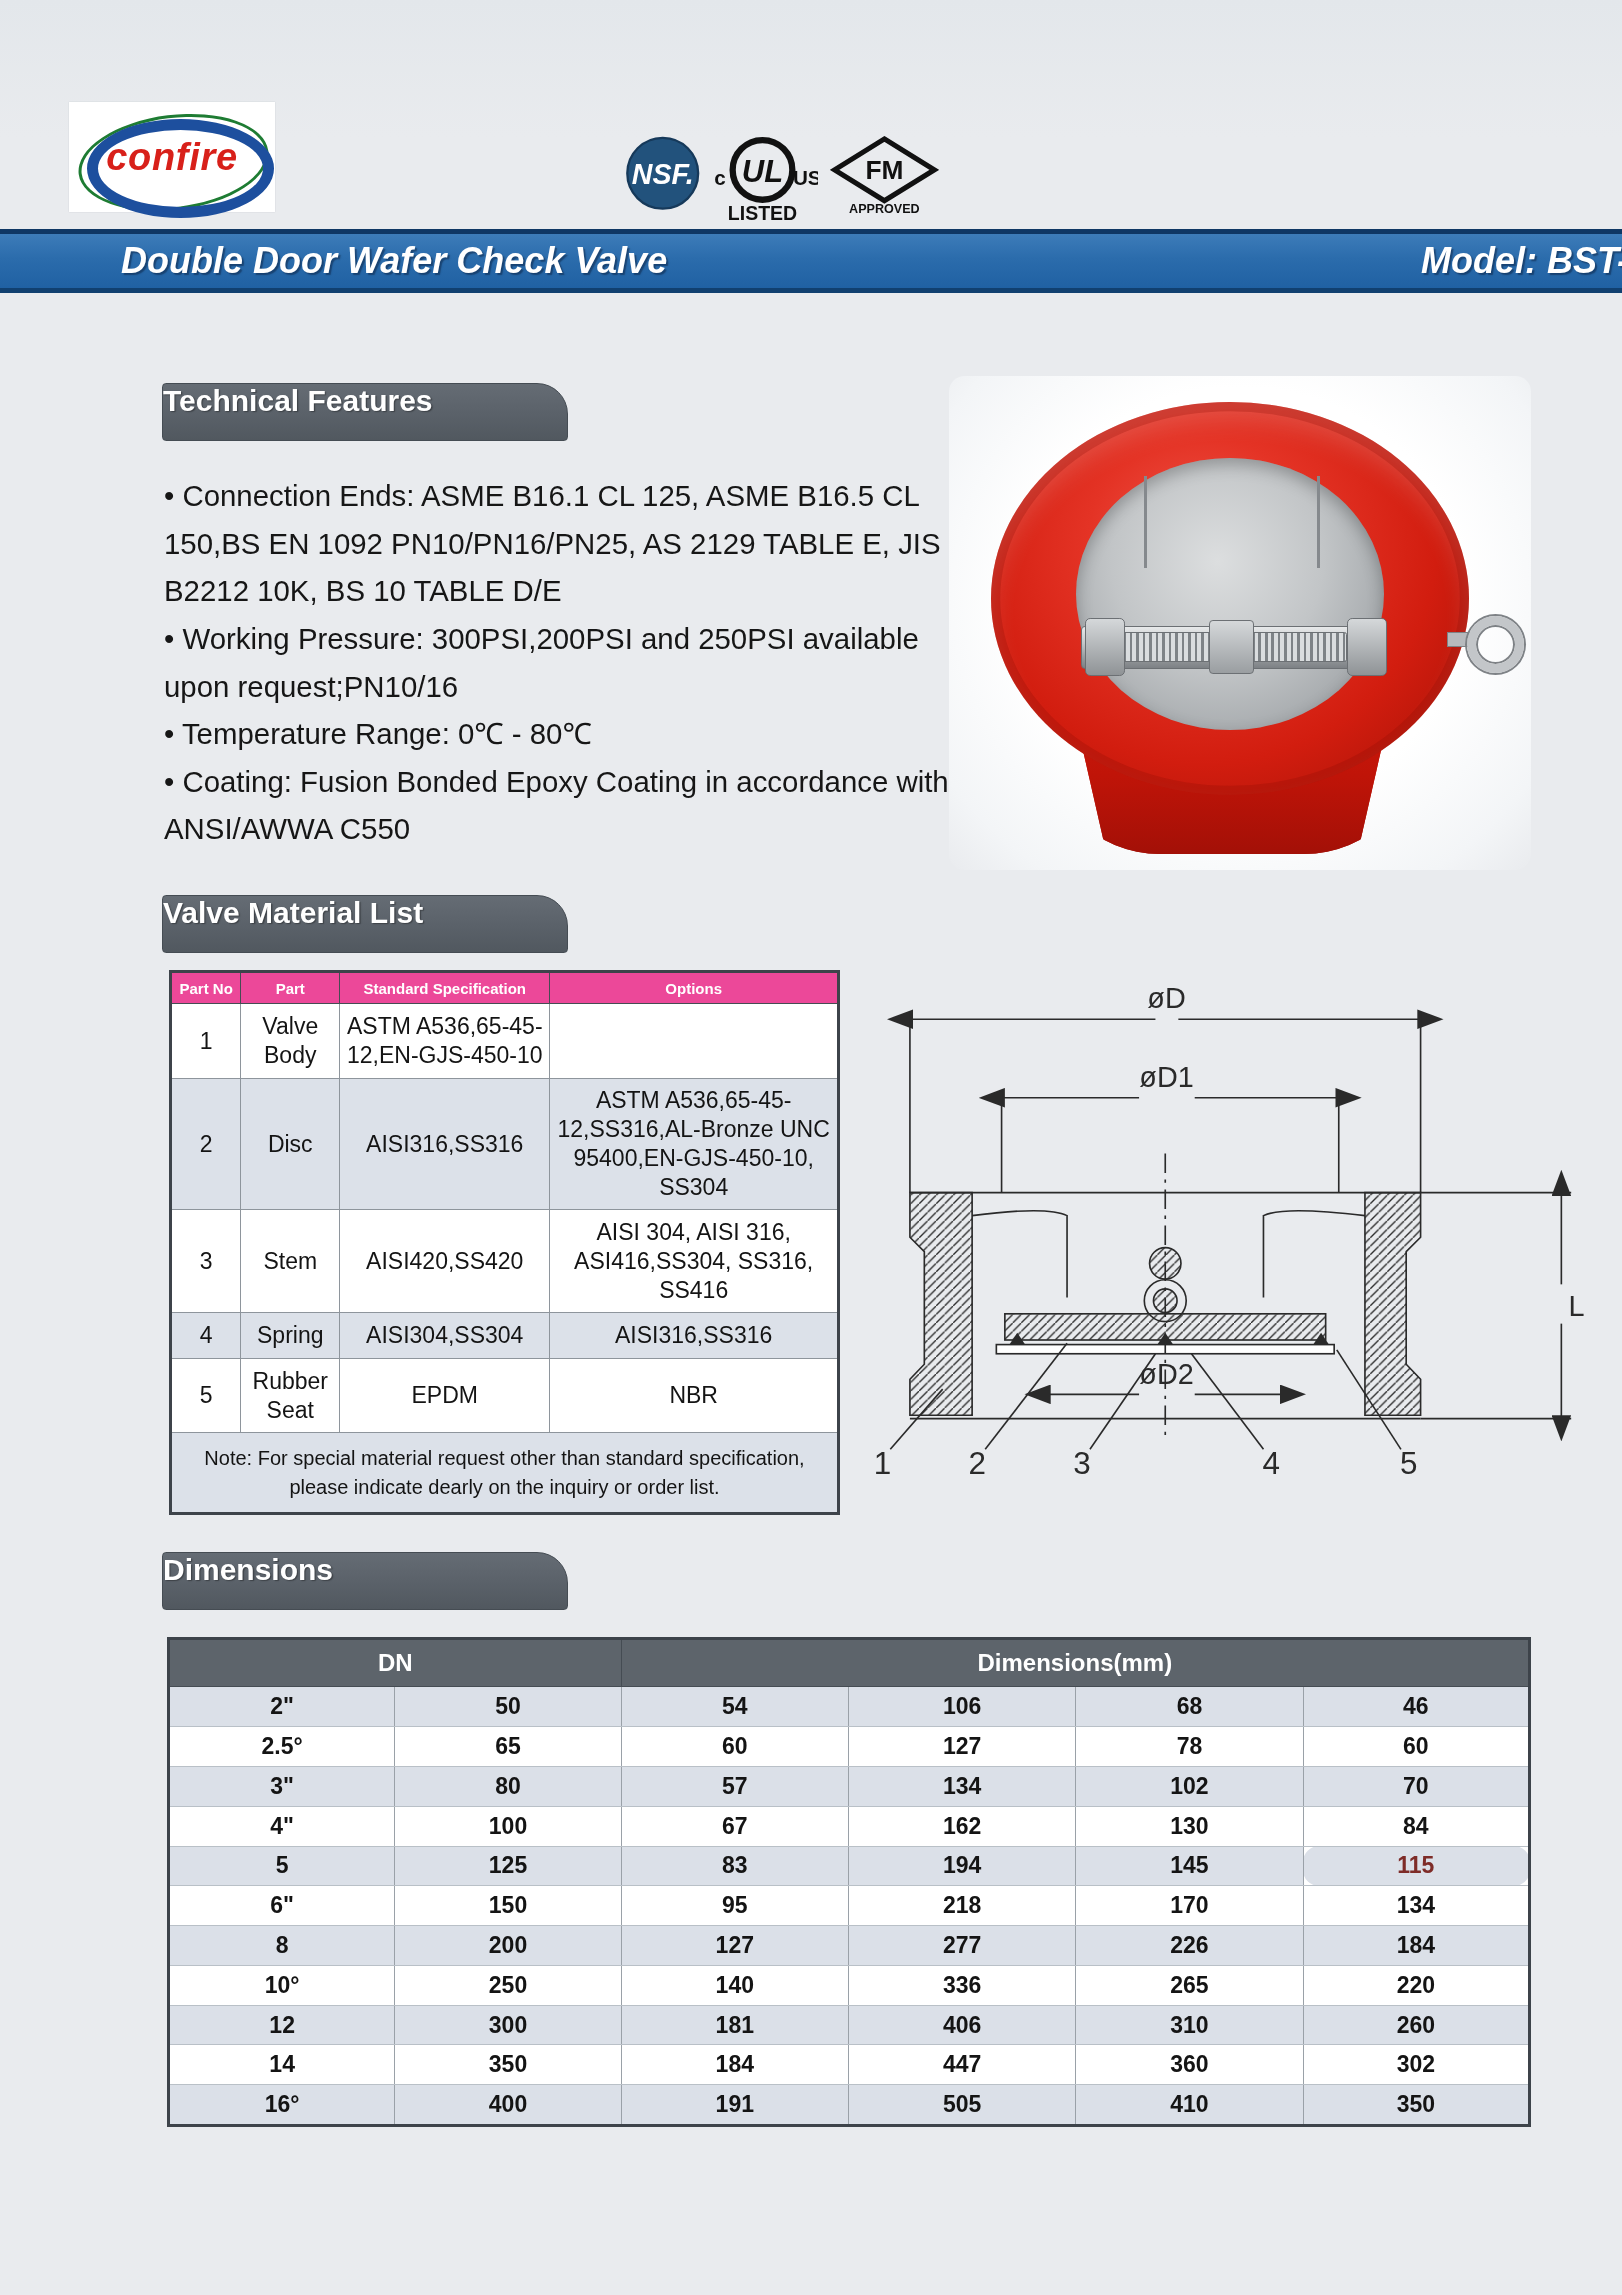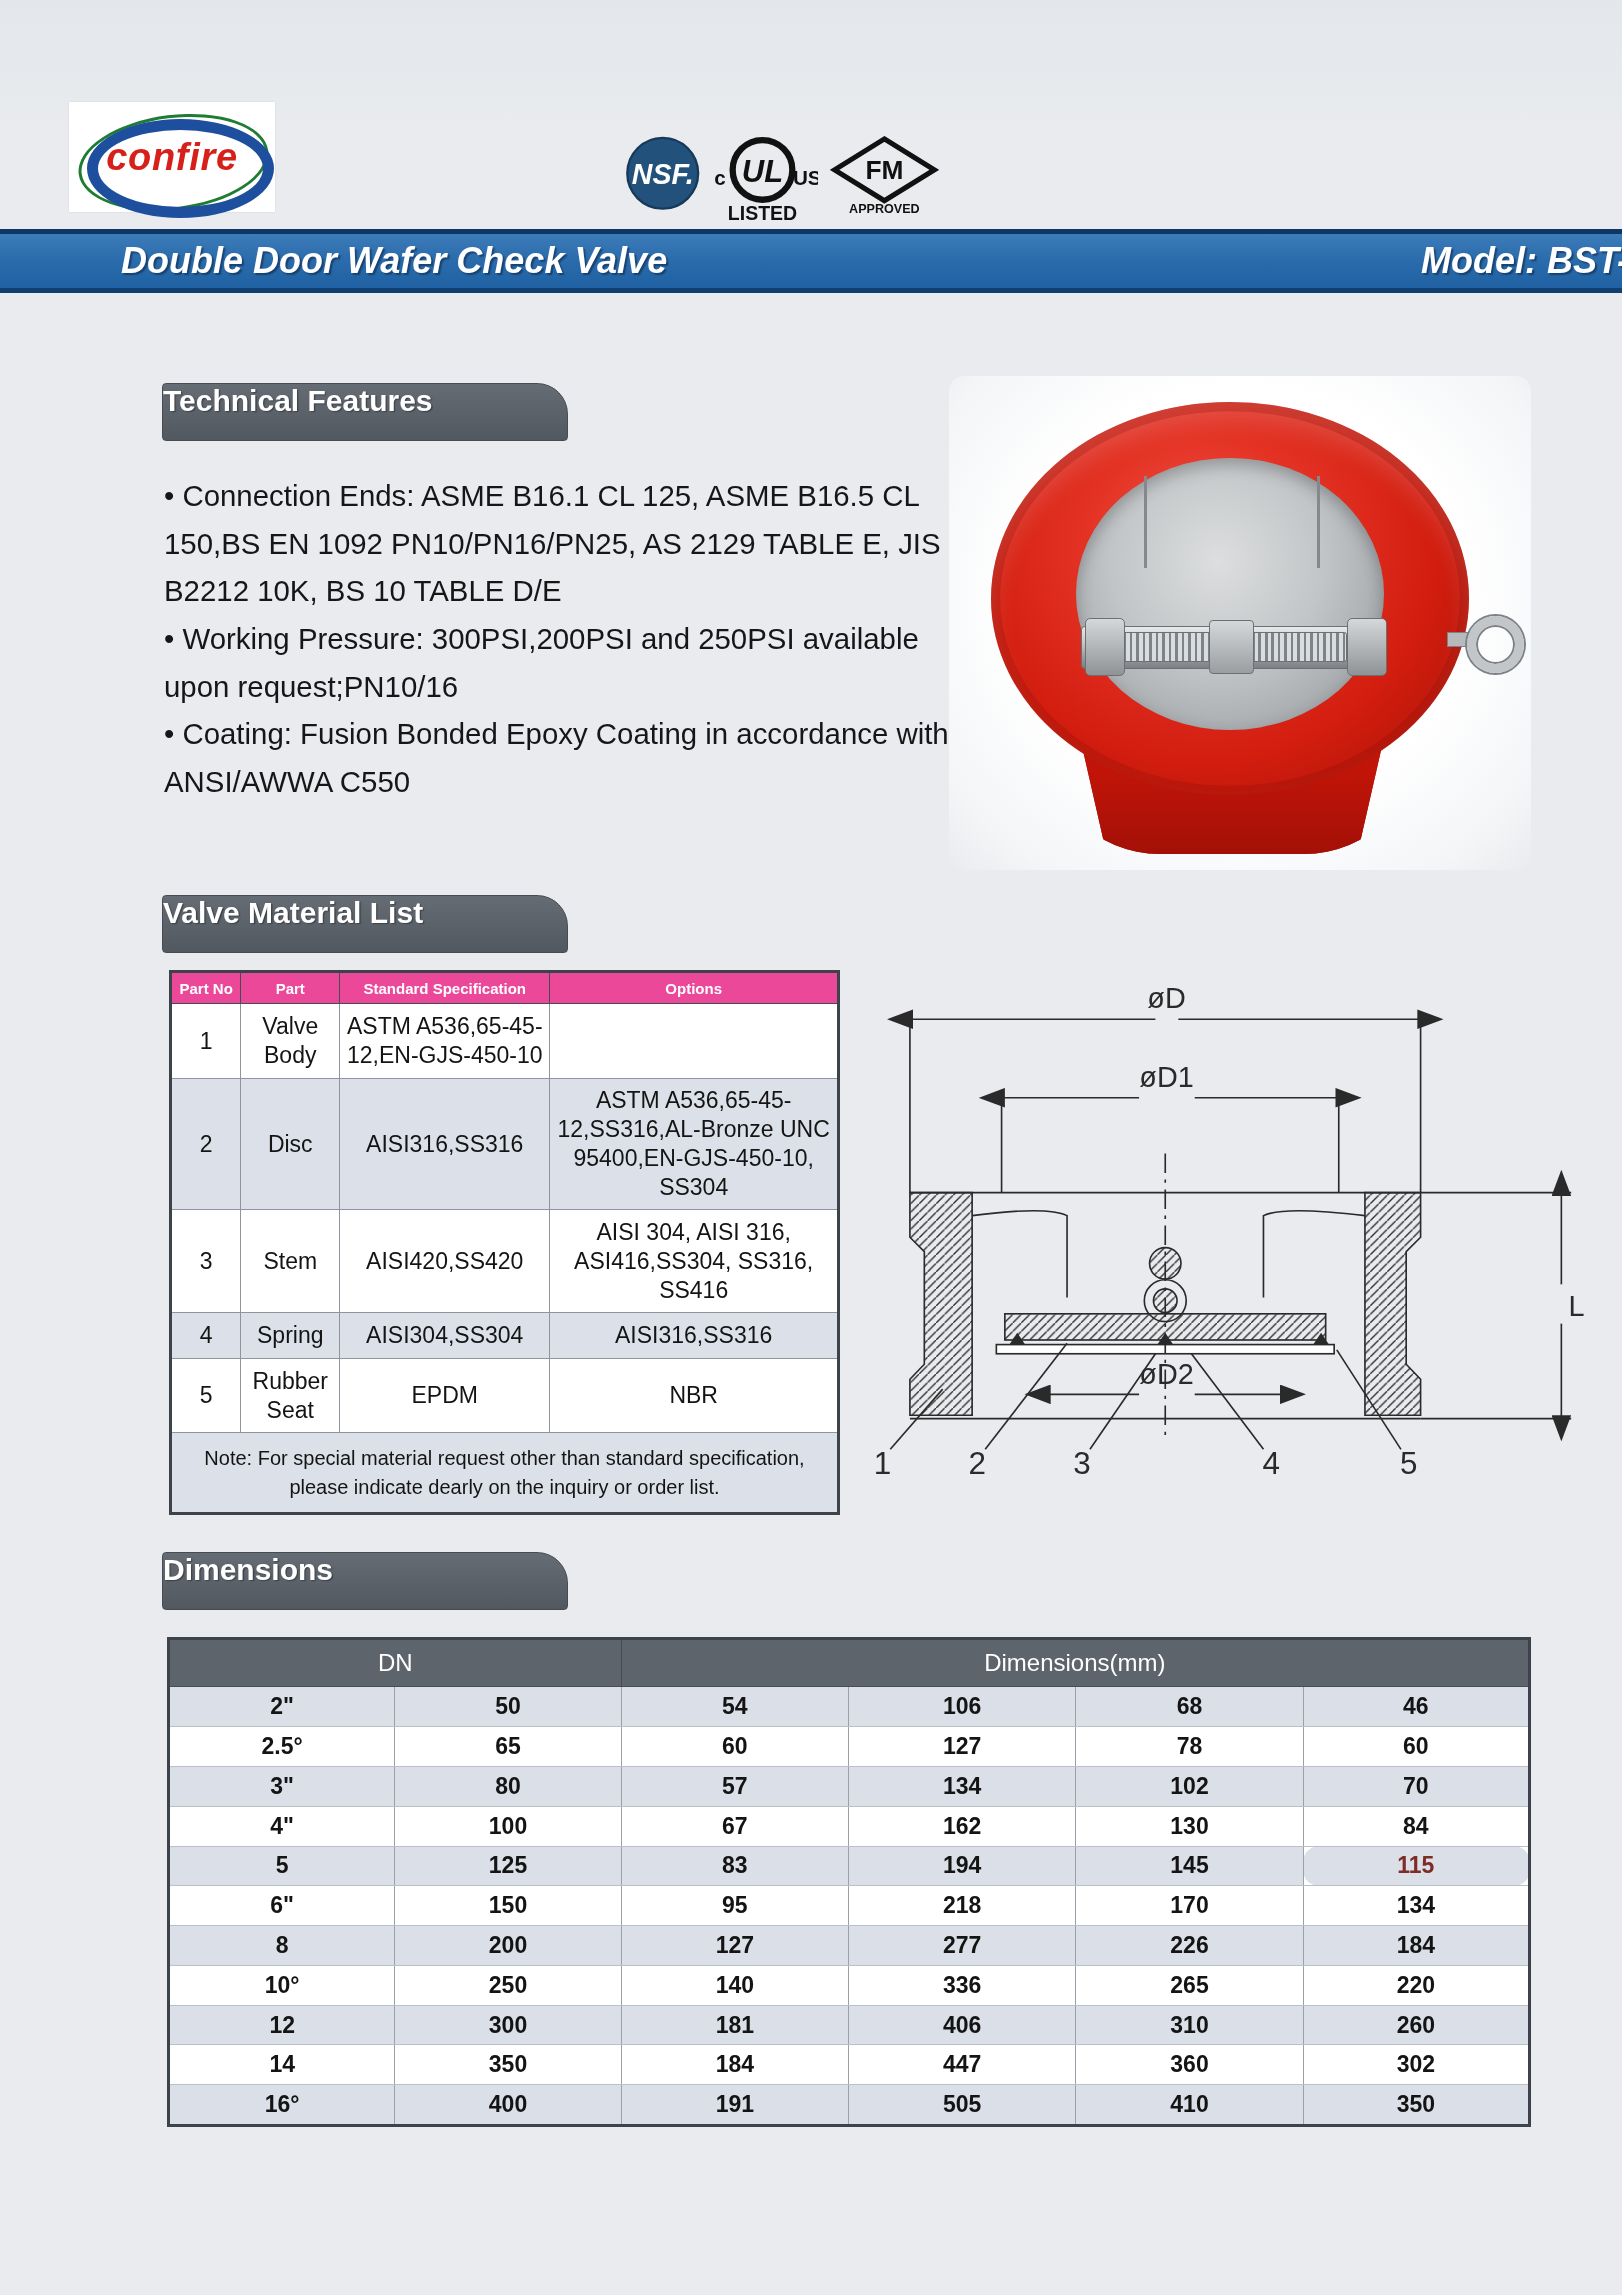--- a/index.html
+++ b/index.html
@@ -74,21 +74,21 @@
   
   table{border-collapse:collapse;}
   .mat-table{left:169px;top:970px;width:671px;background:#fff;border:3.3px solid #3d434a;font-size:23px;}
   .mat-table th{background:#ec4899;color:#fff;font-weight:bold;font-size:15px;padding:6.5px 3.9px;border:1.3px solid #454c53;line-height:1.15;}
   .mat-table td{border:1.3px solid #8e959c;text-align:center;padding:7.9px 6.5px;line-height:1.25;color:#141414;}
   .mat-table tr.shaded td{background:#dce1e9;}
   .mat-table td.note-cell{font-size:20px;padding:10.5px 19.6px;line-height:1.45;}
 
   
   .dim-table{left:167px;top:1637px;width:1364px;background:#fff;border:3.3px solid #3d434a;font-size:23px;}
-  .dim-table th.group{background:#5d646b;color:#fff;font-weight:normal;font-size:24px;padding:9.2px 3.9px;border:1.3px solid #454c53;}
+  .dim-table th.group{background:#5d646b;color:#fff;font-weight:bold;font-size:24px;padding:9.2px 3.9px;border:1.3px solid #454c53;}
   .dim-table th.colh{background:#fff;color:#111;font-weight:bold;font-size:24px;padding:7.9px 3.9px;border:1.3px solid #9aa1a8;}
   .dim-table td{border:1.3px solid #b9c0c7;border-left:1.3px solid #9aa1a8;border-right:1.3px solid #9aa1a8;
     text-align:center;padding:5.9px 3.9px;font-weight:bold;color:#141414;}
   .dim-table tr.shaded td{background:#dbe0e8;}
   .dim-table .redval{color:#7e2c28;border-radius:16px;}
 
   
   .drawing{left:851px;top:957px;}
 </style>
 </head>
@@ -126,20 +126,21 @@
     <span>Double Door Wafer Check Valve</span>
     <span>Model: BST-77XSR</span>
   </div>
 
   <div class="abs banner banner-tf">
     <span>Technical Features</span>
   </div>
   <div class="abs bullets">
       <div class="bullet">• Connection Ends: ASME B16.1 CL 125, ASME B16.5 CL 150,BS EN 1092 PN10/PN16/PN25, AS 2129 TABLE E, JIS B2212 10K, BS 10 TABLE D/E</div>
       <div class="bullet">• Working Pressure: 300PSI,200PSI and 250PSI available upon request;PN10/16</div>
+      <div class="bullet">• Temperature Range: 0℃ - 80℃</div>
       <div class="bullet">• Coating: Fusion Bonded Epoxy Coating in accordance with ANSI/AWWA C550</div>
     </div>
 
   <div class="abs photo-backdrop">
     <div class="abs valve-lower" style="left:93px;top:278px;"></div>
   </div>
   <div class="abs valve-lower"></div>
   <div class="abs valve-rim"></div>
   <div class="abs valve-inner"></div>
   <div class="abs valve-rod rod-a"></div>

